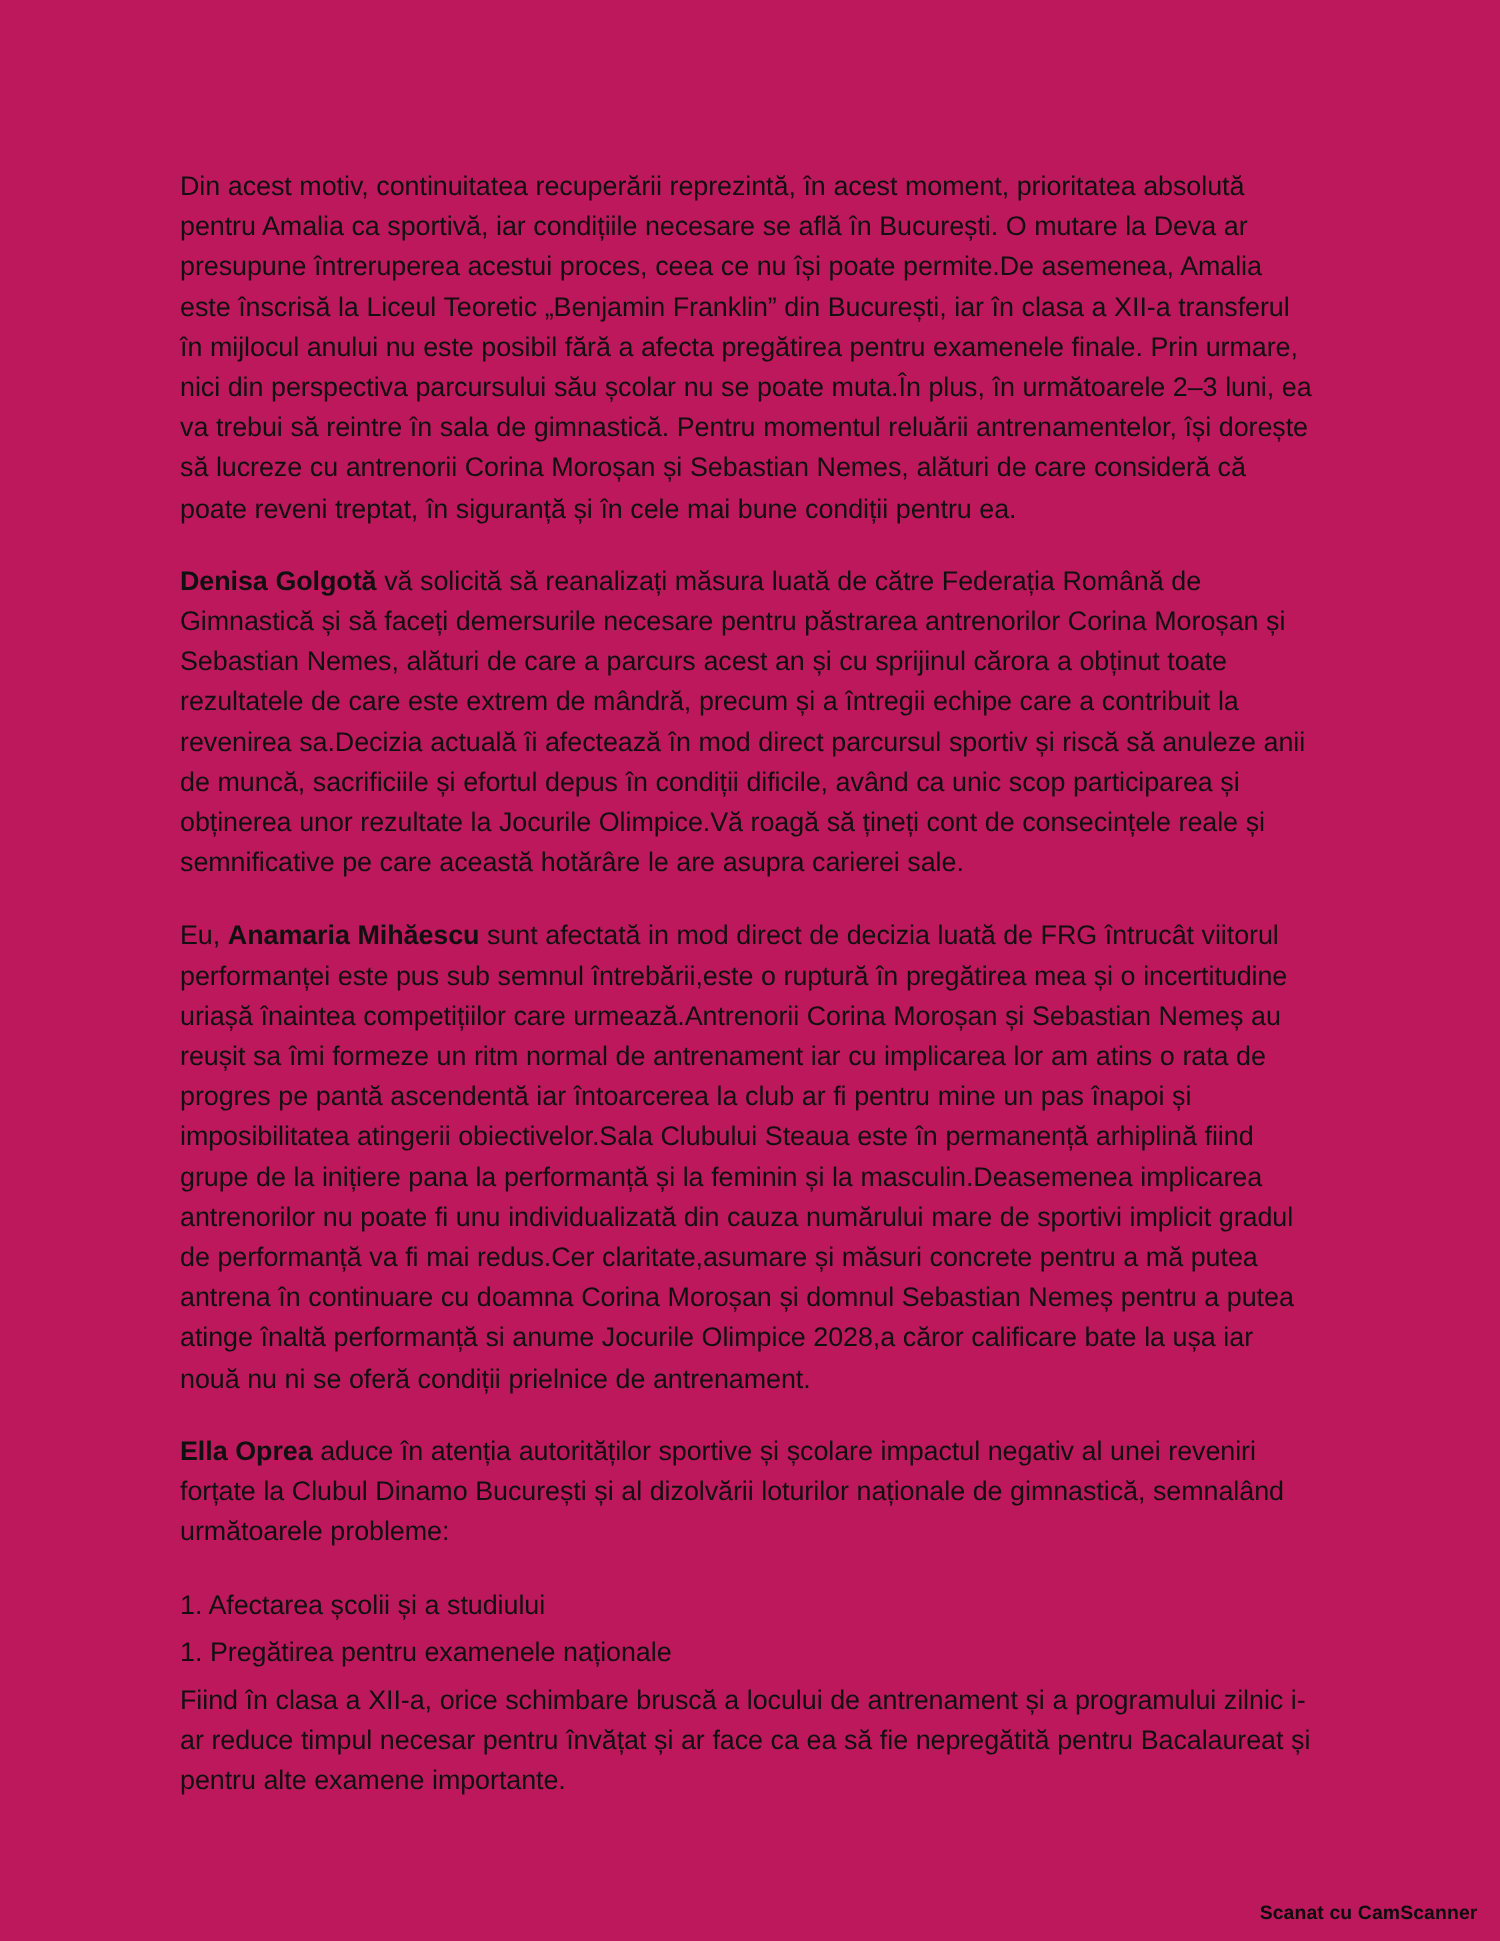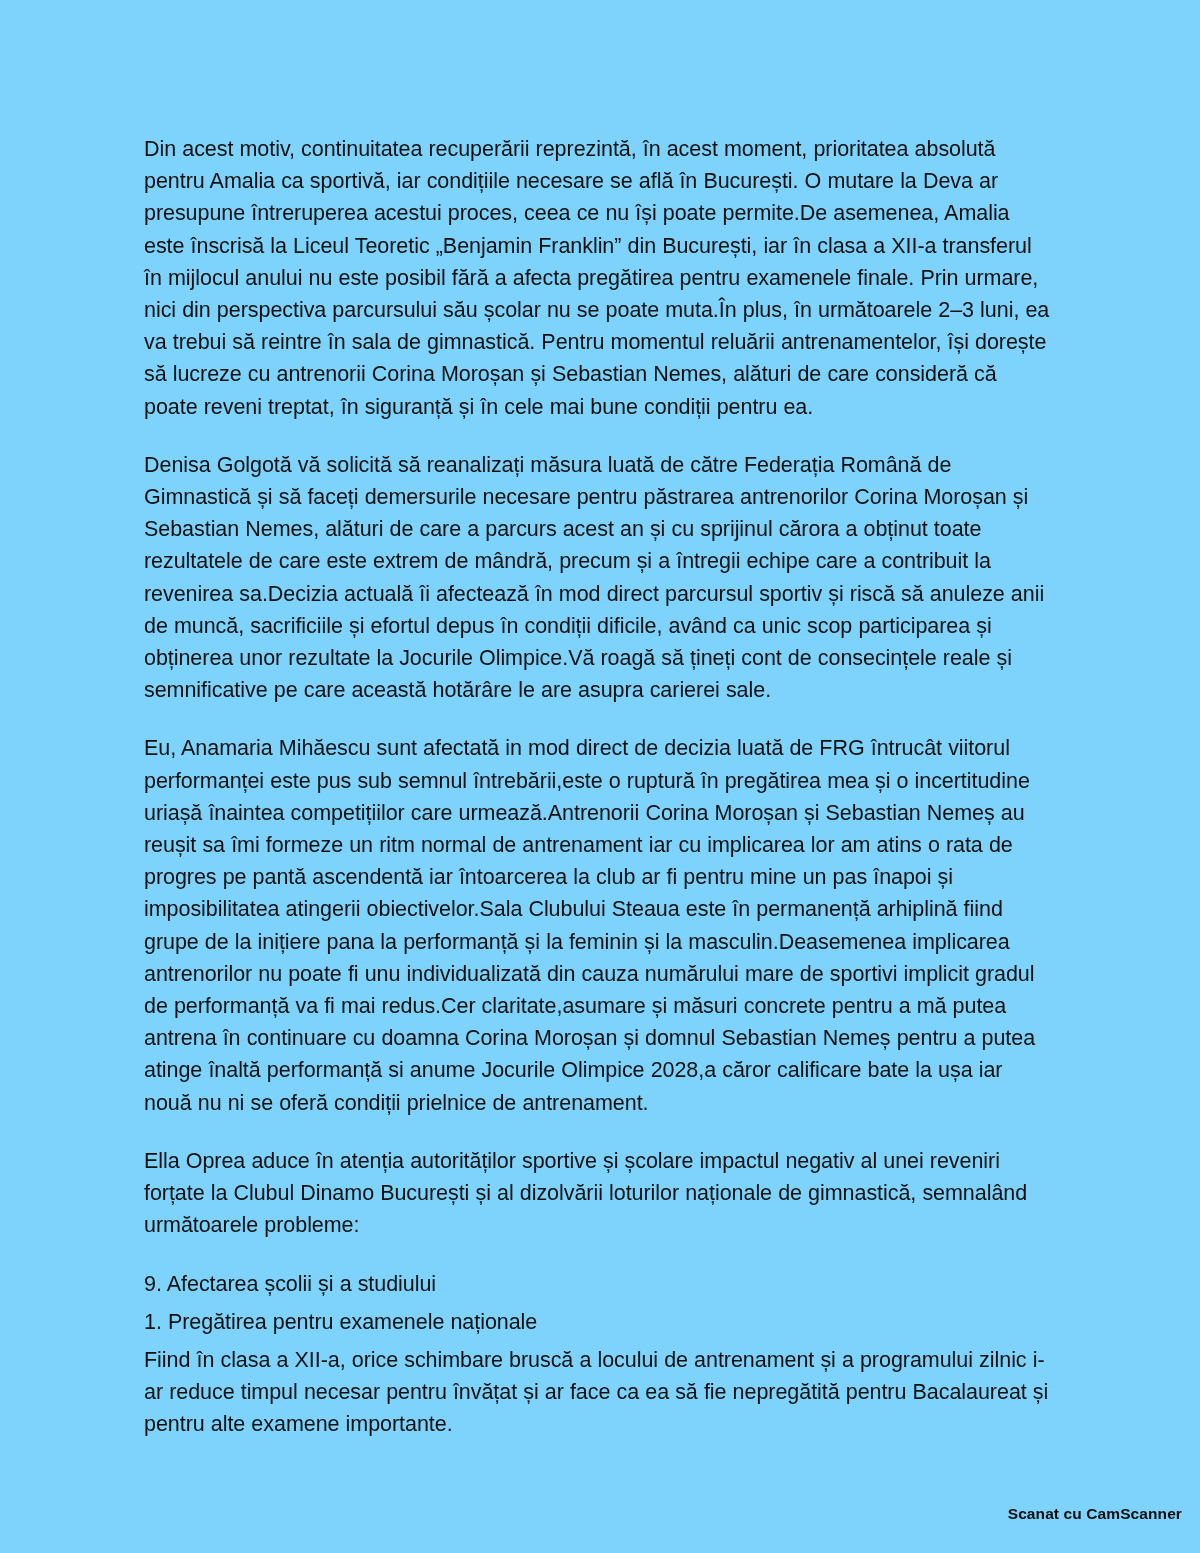--- a/index.html
+++ b/index.html
@@ -5,21 +5,21 @@
   html, body {
     margin: 0;
     padding: 0;
     background: #ffffff;
   }
   .page {
     position: relative;
     width: 1200px;
     height: 1553px;
     margin: 0 auto;
-    background: #7dd3fc;
+    background: #be185d;
     box-sizing: border-box;
     overflow: hidden;
     font-family: "Liberation Sans", sans-serif;
   }
   .content {
     position: absolute;
     left: 144px;
     top: 133px;
     width: 906px;
   }
@@ -33,27 +33,27 @@
     word-spacing: 0.2px;
     -webkit-font-smoothing: antialiased;
   }
   p.para:last-child {
     margin-bottom: 0;
   }
   p.tight {
     margin-bottom: 6px;
   }
   .b {
-    font-weight: normal;
+    font-weight: bold;
     text-align: right;
   }
   .watermark {
     position: absolute;
     right: 18px;
-    bottom: 30px;
+    bottom: 13px;
     font-size: 15.5px;
     font-weight: bold;
     color: #0d0d0d;
     letter-spacing: 0.1px;
     font-family: "Liberation Sans", sans-serif;
   }
 </style>
 </head>
 <body>
 
@@ -62,21 +62,21 @@
   <div class="content">
 
     <p class="para"><span>Din acest motiv, continuitatea recuperării reprezintă, în acest moment, prioritatea absolută pentru Amalia ca sportivă, iar condițiile necesare se află în București. O mutare la Deva ar presupune întreruperea acestui proces, ceea ce nu își poate permite.De asemenea, Amalia este înscrisă la Liceul Teoretic „Benjamin Franklin” din București, iar în clasa a XII-a transferul în mijlocul anului nu este posibil fără a afecta pregătirea pentru examenele finale. Prin urmare, nici din perspectiva parcursului său școlar nu se poate muta.În plus, în următoarele 2–3 luni, ea va trebui să reintre în sala de gimnastică. Pentru momentul reluării antrenamentelor, își dorește să lucreze cu antrenorii Corina Moroșan și Sebastian Nemes, alături de care consideră că poate reveni treptat, în siguranță și în cele mai bune condiții pentru ea.</span></p>
 
     <p class="para"><span class="b">Denisa Golgotă</span><span> vă solicită să reanalizați măsura luată de către Federația Română de Gimnastică și să faceți demersurile necesare pentru păstrarea antrenorilor Corina Moroșan și Sebastian Nemes, alături de care a parcurs acest an și cu sprijinul cărora a obținut toate rezultatele de care este extrem de mândră, precum și a întregii echipe care a contribuit la revenirea sa.Decizia actuală îi afectează în mod direct parcursul sportiv și riscă să anuleze anii de muncă, sacrificiile și efortul depus în condiții dificile, având ca unic scop participarea și obținerea unor rezultate la Jocurile Olimpice.Vă roagă să țineți cont de consecințele reale și semnificative pe care această hotărâre le are asupra carierei sale.</span></p>
 
     <p class="para"><span>Eu, </span><span class="b">Anamaria Mihăescu</span><span> sunt afectată in mod direct de decizia luată de FRG întrucât viitorul performanței este pus sub semnul întrebării,este o ruptură în pregătirea mea și o incertitudine uriașă înaintea competițiilor care urmează.Antrenorii Corina Moroșan și Sebastian Nemeș au reușit sa îmi formeze un ritm normal de antrenament iar cu implicarea lor am atins o rata de progres pe pantă ascendentă iar întoarcerea la club ar fi pentru mine un pas înapoi și imposibilitatea atingerii obiectivelor.Sala Clubului Steaua este în permanență arhiplină fiind grupe de la inițiere pana la performanță și la feminin și la masculin.Deasemenea implicarea antrenorilor nu poate fi unu individualizată din cauza numărului mare de sportivi implicit gradul de performanță va fi mai redus.Cer claritate,asumare și măsuri concrete pentru a mă putea antrena în continuare cu doamna Corina Moroșan și domnul Sebastian Nemeș pentru a putea atinge înaltă performanță si anume Jocurile Olimpice 2028,a căror calificare bate la ușa iar nouă nu ni se oferă condiții prielnice de antrenament.</span></p>
 
     <p class="para"><span class="b">Ella Oprea</span><span> aduce în atenția autorităților sportive și școlare impactul negativ al unei reveniri forțate la Clubul Dinamo București și al dizolvării loturilor naționale de gimnastică, semnalând următoarele probleme:</span></p>
 
-    <p class="para tight"><span>9. Afectarea școlii și a studiului</span></p>
+    <p class="para tight"><span>1. Afectarea școlii și a studiului</span></p>
 
     <p class="para tight"><span>1. Pregătirea pentru examenele naționale</span></p>
     <p class="para"><span> Fiind în clasa a XII-a, orice schimbare bruscă a locului de antrenament și a programului zilnic i-ar reduce timpul necesar pentru învățat și ar face ca ea să fie nepregătită pentru Bacalaureat și pentru alte examene importante.</span></p>
 
   </div>
 
   <div class="watermark">Scanat cu CamScanner</div>
 
 </div>
 

